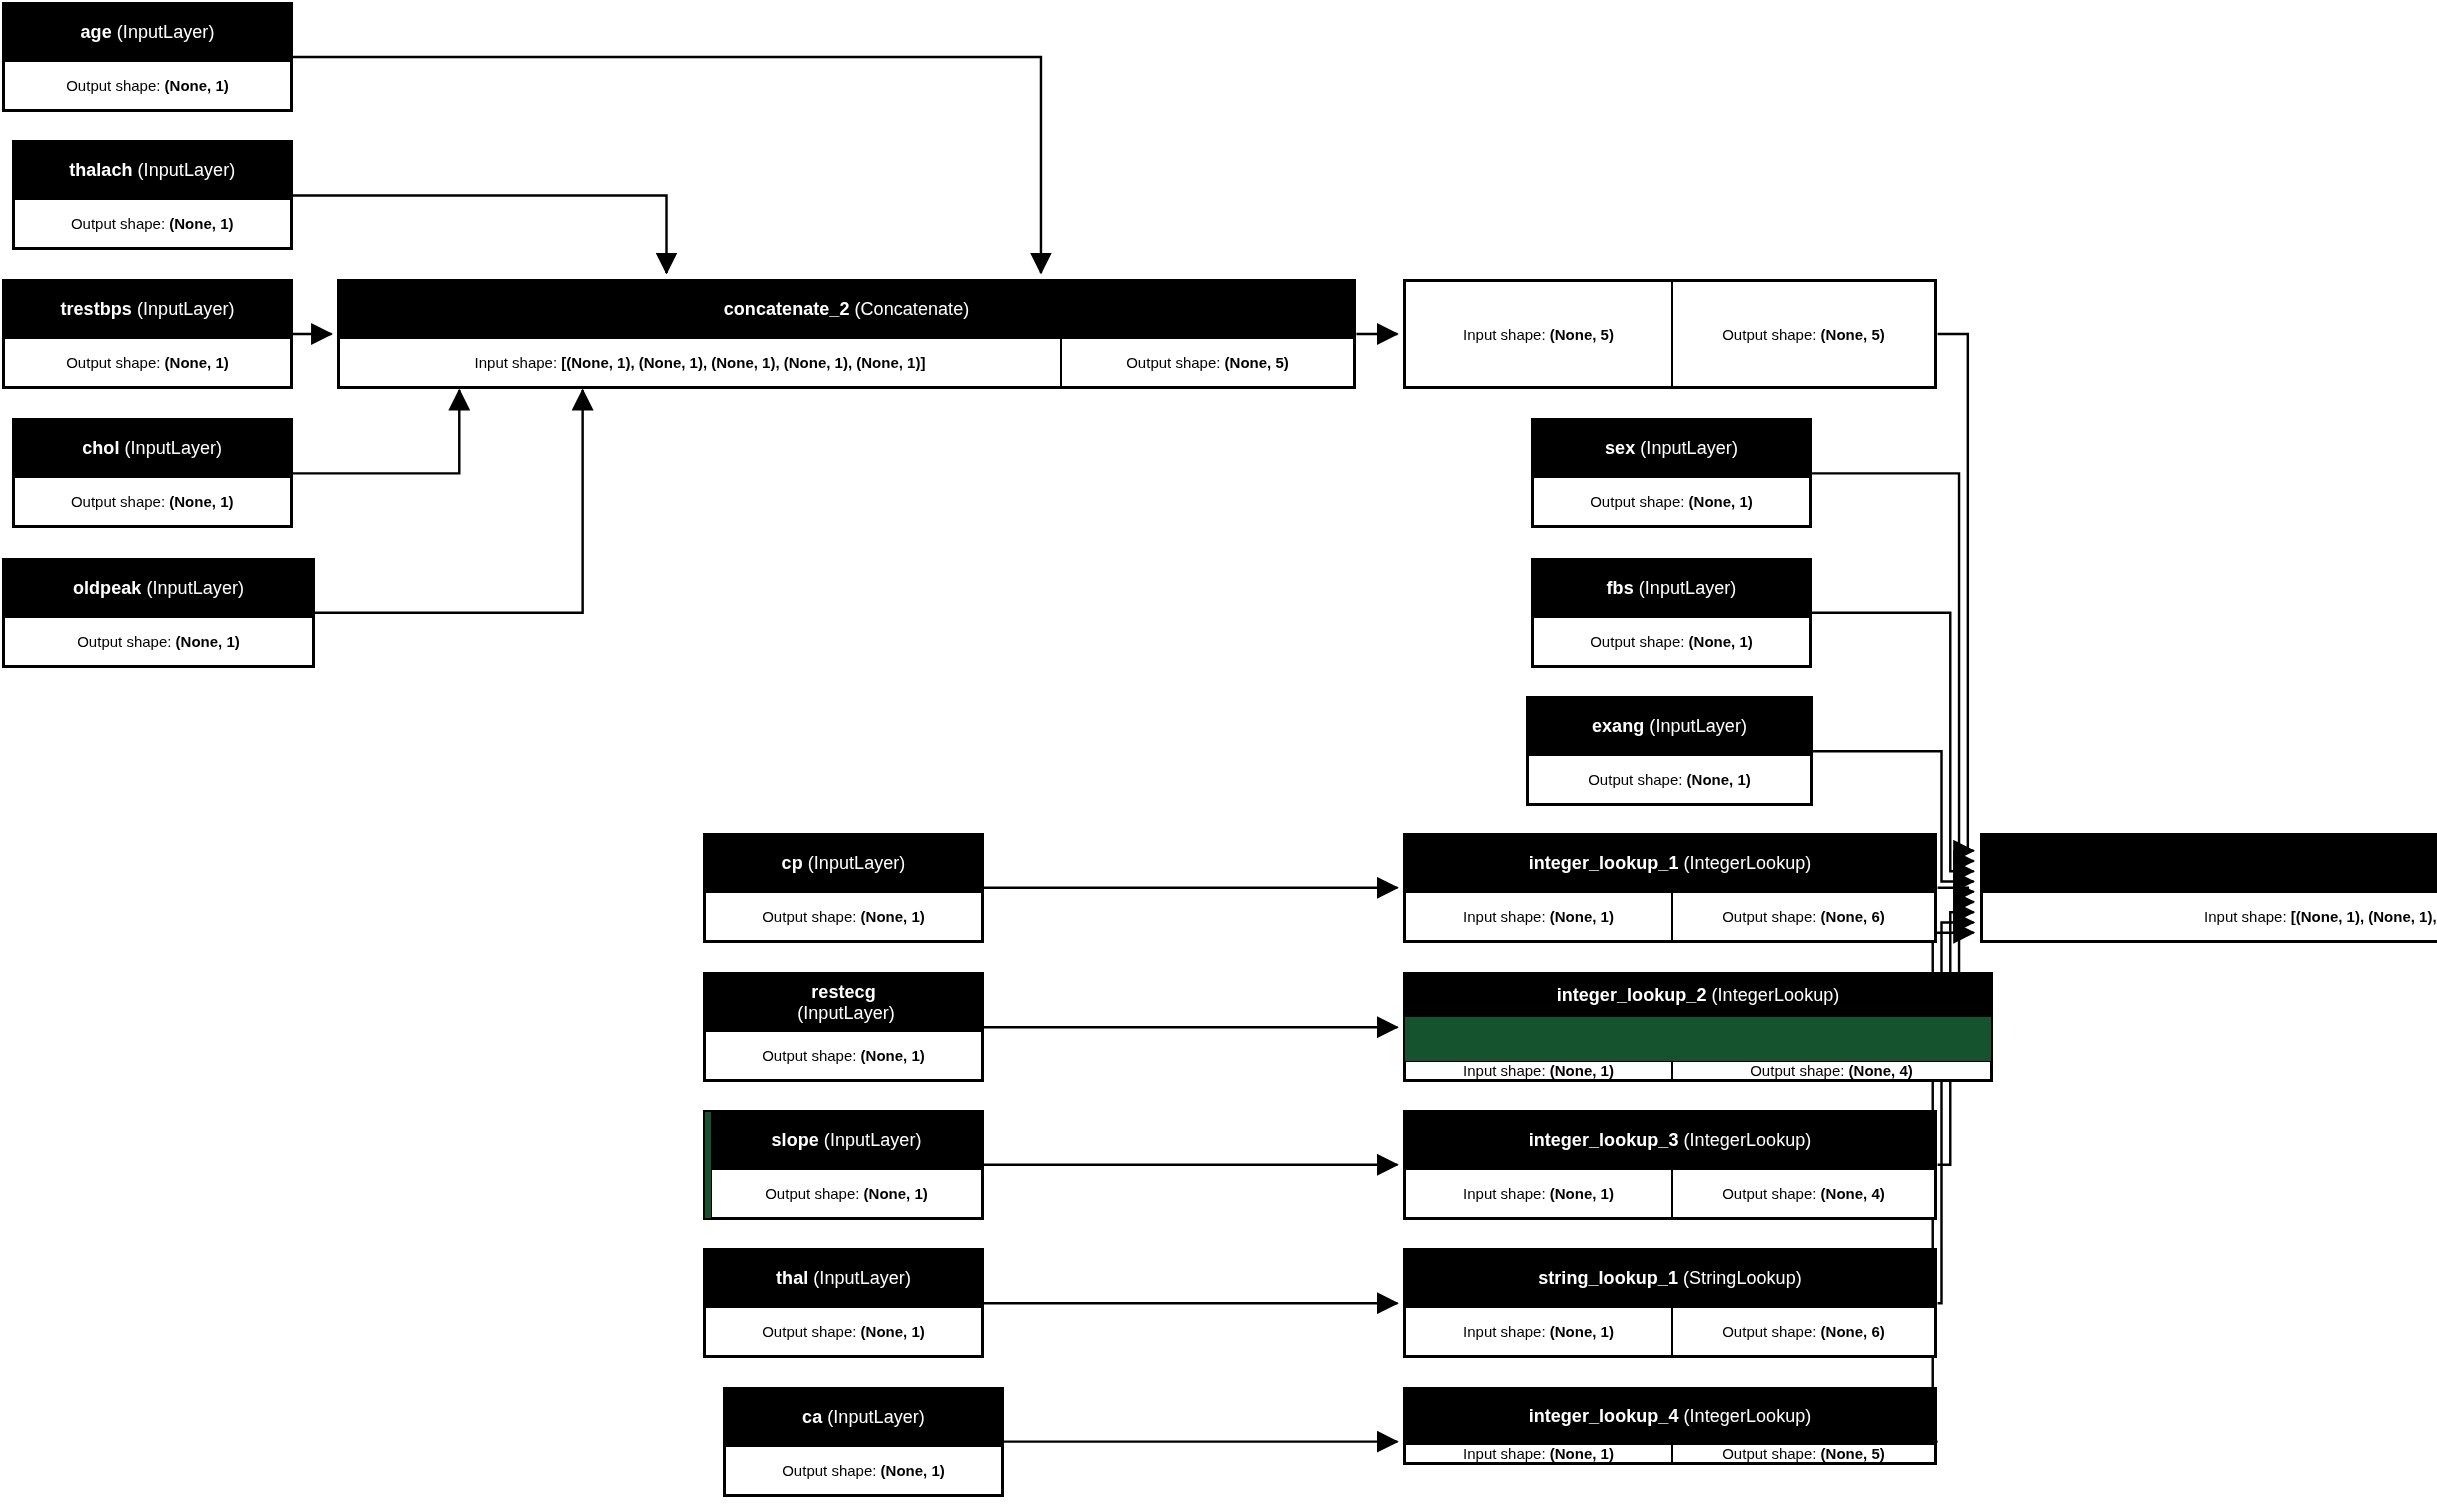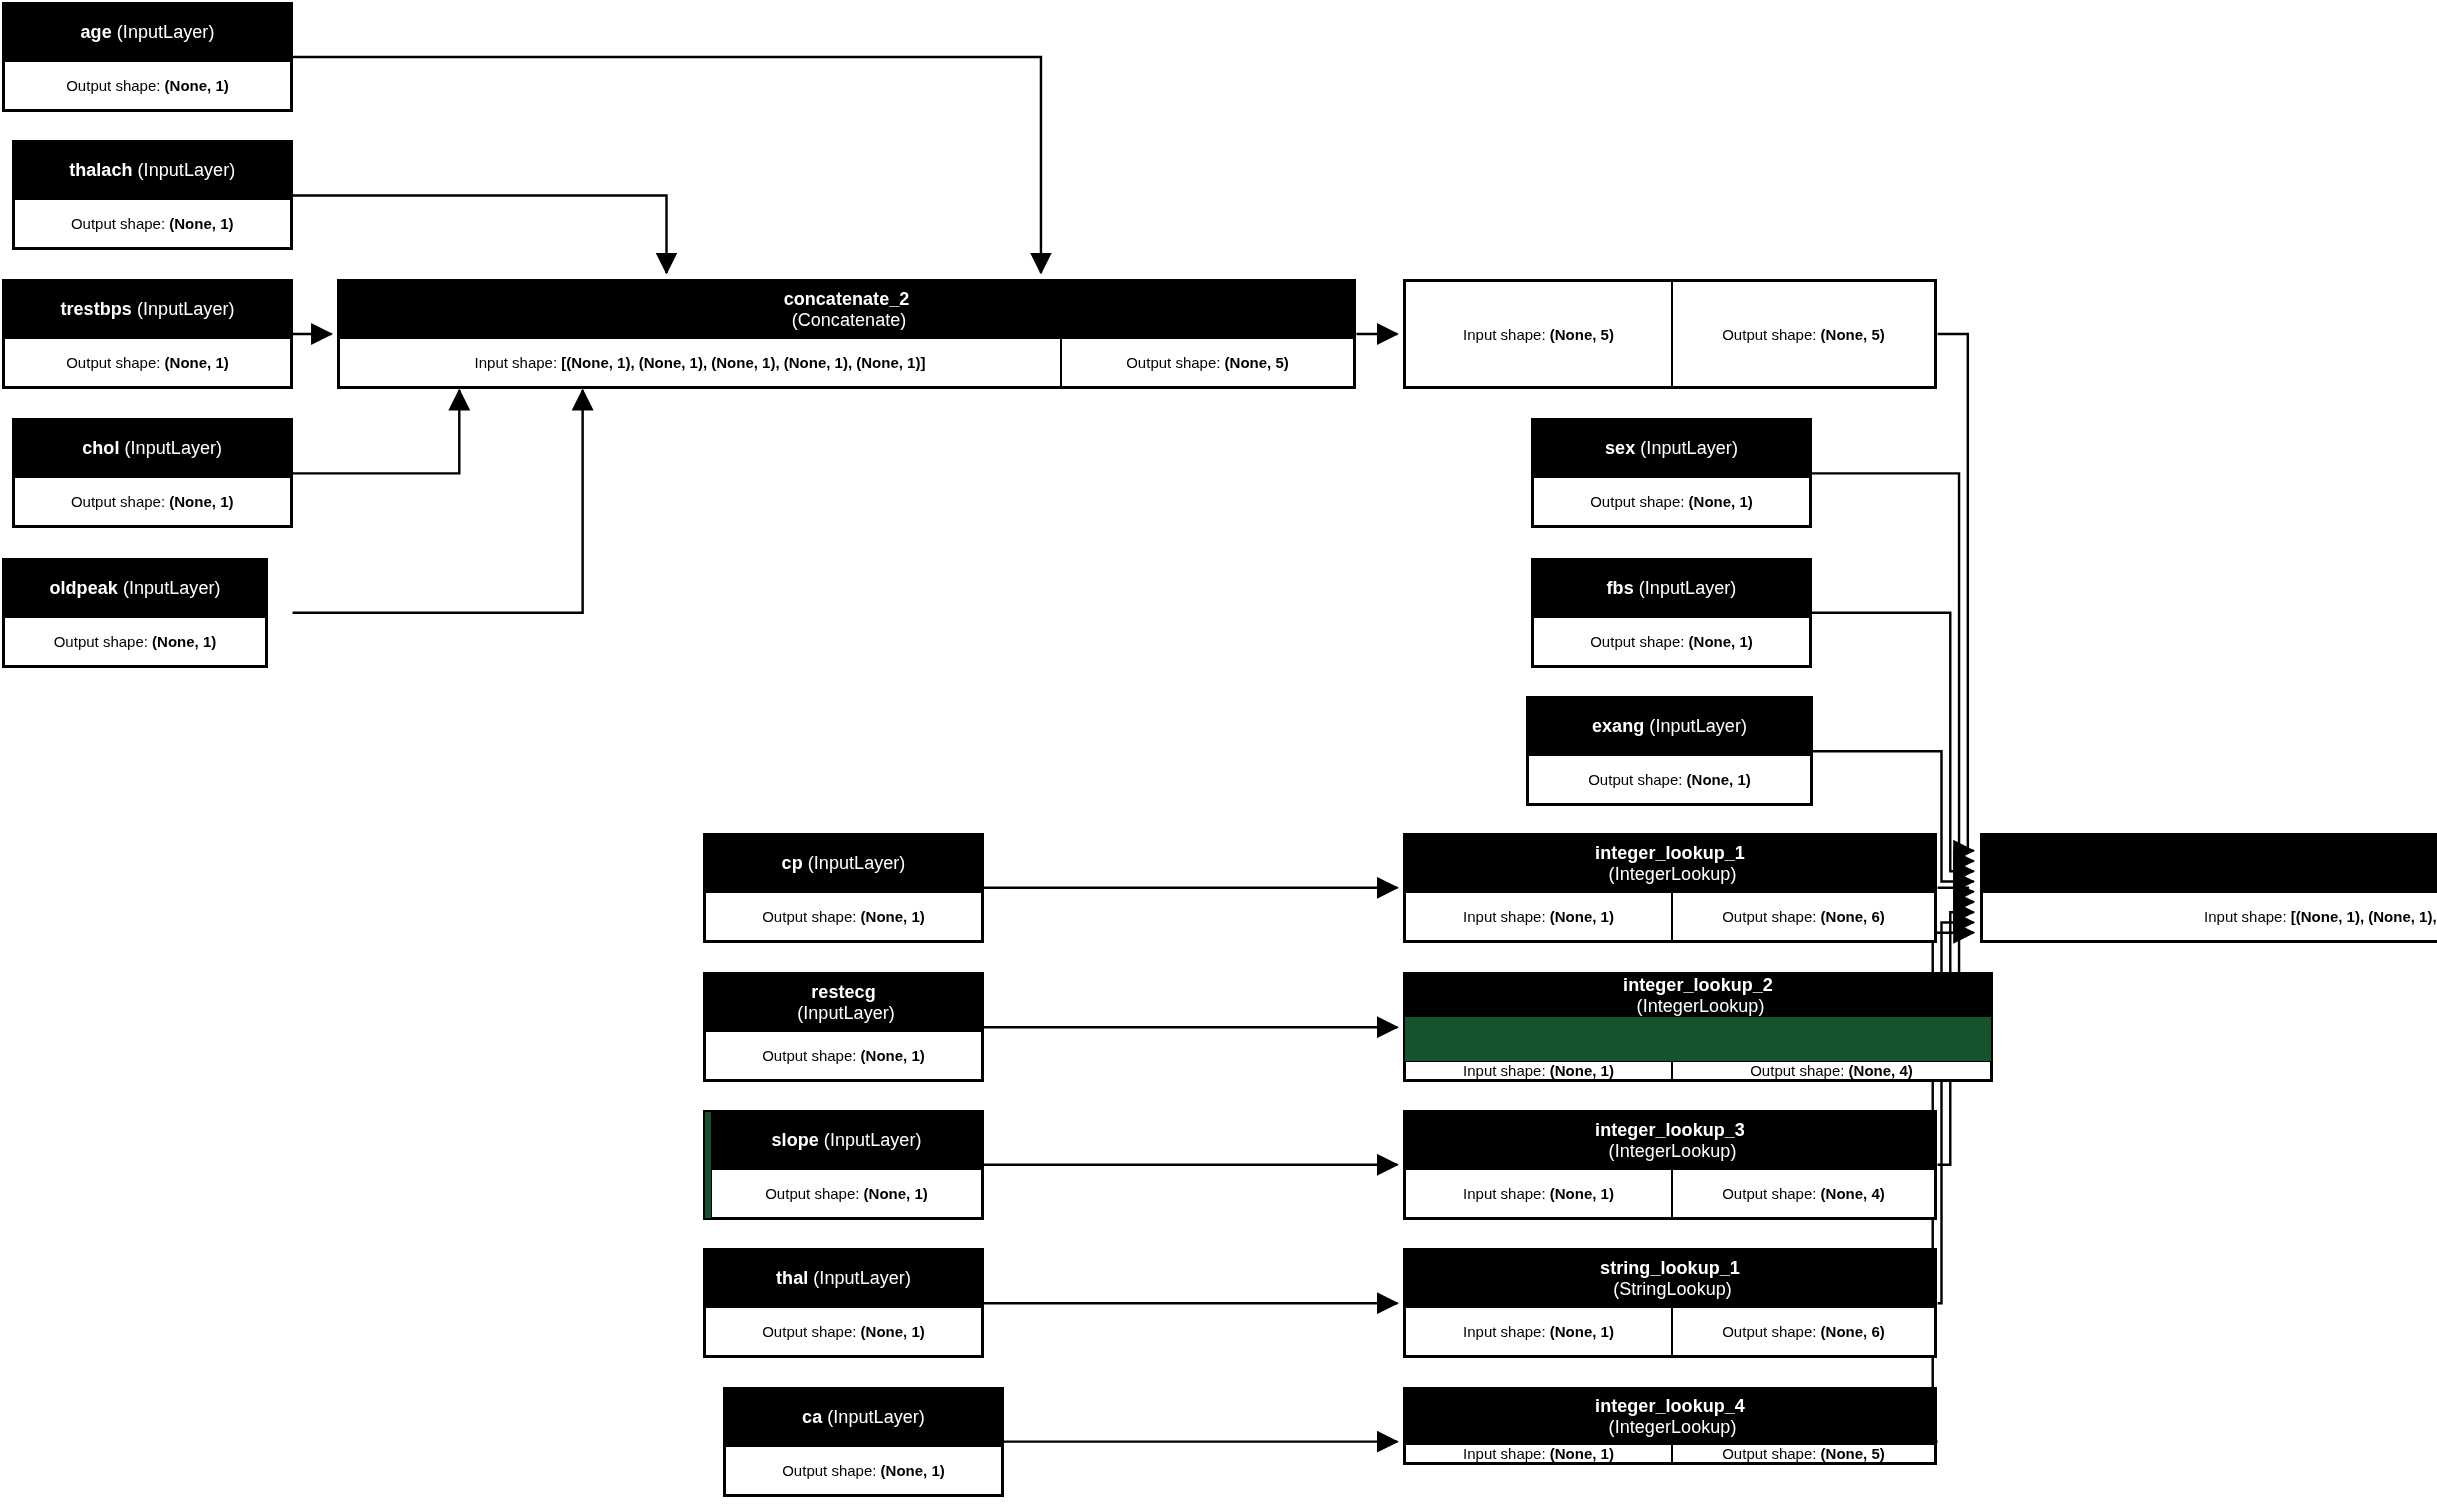--- a/index.html
+++ b/index.html
@@ -71,21 +71,21 @@
     font-size: 15px;
     padding: 0 6.8px;
     flex: 1 1 auto;
     border: 1.5px solid #000000;
   }
   .cell .lbl { font-weight: normal; }
   .cell .val { font-weight: bold; }
   .cell + .cell { border-left: 1.5px solid #000000; }
   .cell.grow-in { flex: 0 0 auto; }
   
-  .node.big .node-title { font-size: 18px; flex-direction: column; }
+  .node.big .node-title { font-size: 18px; }
 </style>
 </head>
 <body>
 
 <div id="canvas">
 
   <svg id="edges" viewBox="0 0 7119 3089" preserveAspectRatio="none">
     <defs>
       <marker id="ah" markerWidth="9" markerHeight="9" refX="8.4" refY="4.5" orient="auto" markerUnits="strokeWidth">
         <path d="M0,0 L9,4.5 L0,9 z" fill="#000000"></path>
@@ -172,21 +172,21 @@
         <span class="nm">chol</span>
         <span class="ty">&nbsp;(InputLayer)</span>
       </div>
       <div class="node-body">
         <div class="cell">
           <span class="lbl">Output shape:&nbsp;</span>
           <span class="val">(None, 1)</span>
         </div>
       </div>
     </div>
-    <div class="node" style="left: 2px; top: 558px; width: 266px; height: 110px;">
+    <div class="node" style="left: 2px; top: 558px; width: 313px; height: 110px;">
       <div class="node-title" style="height: 57px;">
         <span class="nm">oldpeak</span>
         <span class="ty">&nbsp;(InputLayer)</span>
       </div>
       <div class="node-body">
         <div class="cell">
           <span class="lbl">Output shape:&nbsp;</span>
           <span class="val">(None, 1)</span>
         </div>
       </div>

